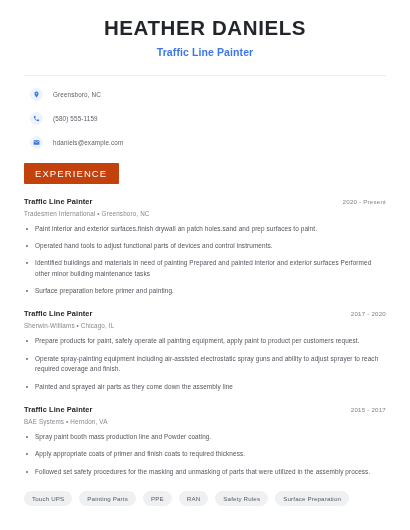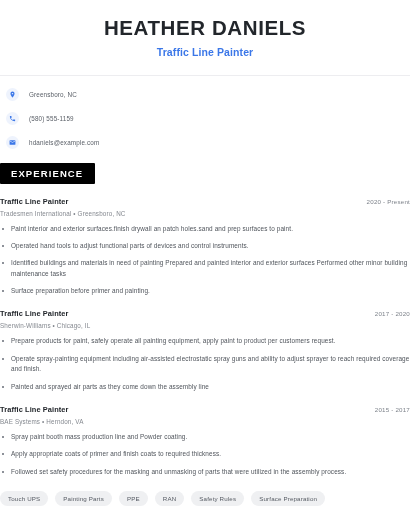--- a/index.html
+++ b/index.html
@@ -11,21 +11,21 @@
     height: 530px;
     background: #ffffff;
     font-family: "Liberation Sans", sans-serif;
     color: #3b3f45;
     overflow: hidden;
   }
   .page {
     width: 410px;
     height: 530px;
     box-sizing: border-box;
-    padding: 0 0;
+    padding: 0 24px;
     position: relative;
   }
 
   
   .header {
     text-align: center;
     padding-top: 17px;
   }
   .full-name {
     font-size: 20.5px;
@@ -71,24 +71,24 @@
     font-size: 6.3px;
     color: #5b6068;
     margin-left: 10px;
     letter-spacing: 0.15px;
   }
 
   
   .section { margin-top: 14px; }
   .section-badge {
     display: inline-block;
-    background: #000000;
+    background: #c2410c;
     color: #ffffff;
     font-size: 9.5px;
-    font-weight: bold;
+    font-weight: normal;
     letter-spacing: 1.1px;
     padding: 5px 12px 5px 11px;
     border-radius: 1px;
   }
 
   
   .exp-list { margin-top: 13px; }
   .exp-entry { margin-bottom: 13px; }
   .exp-head {
     display: flex;

